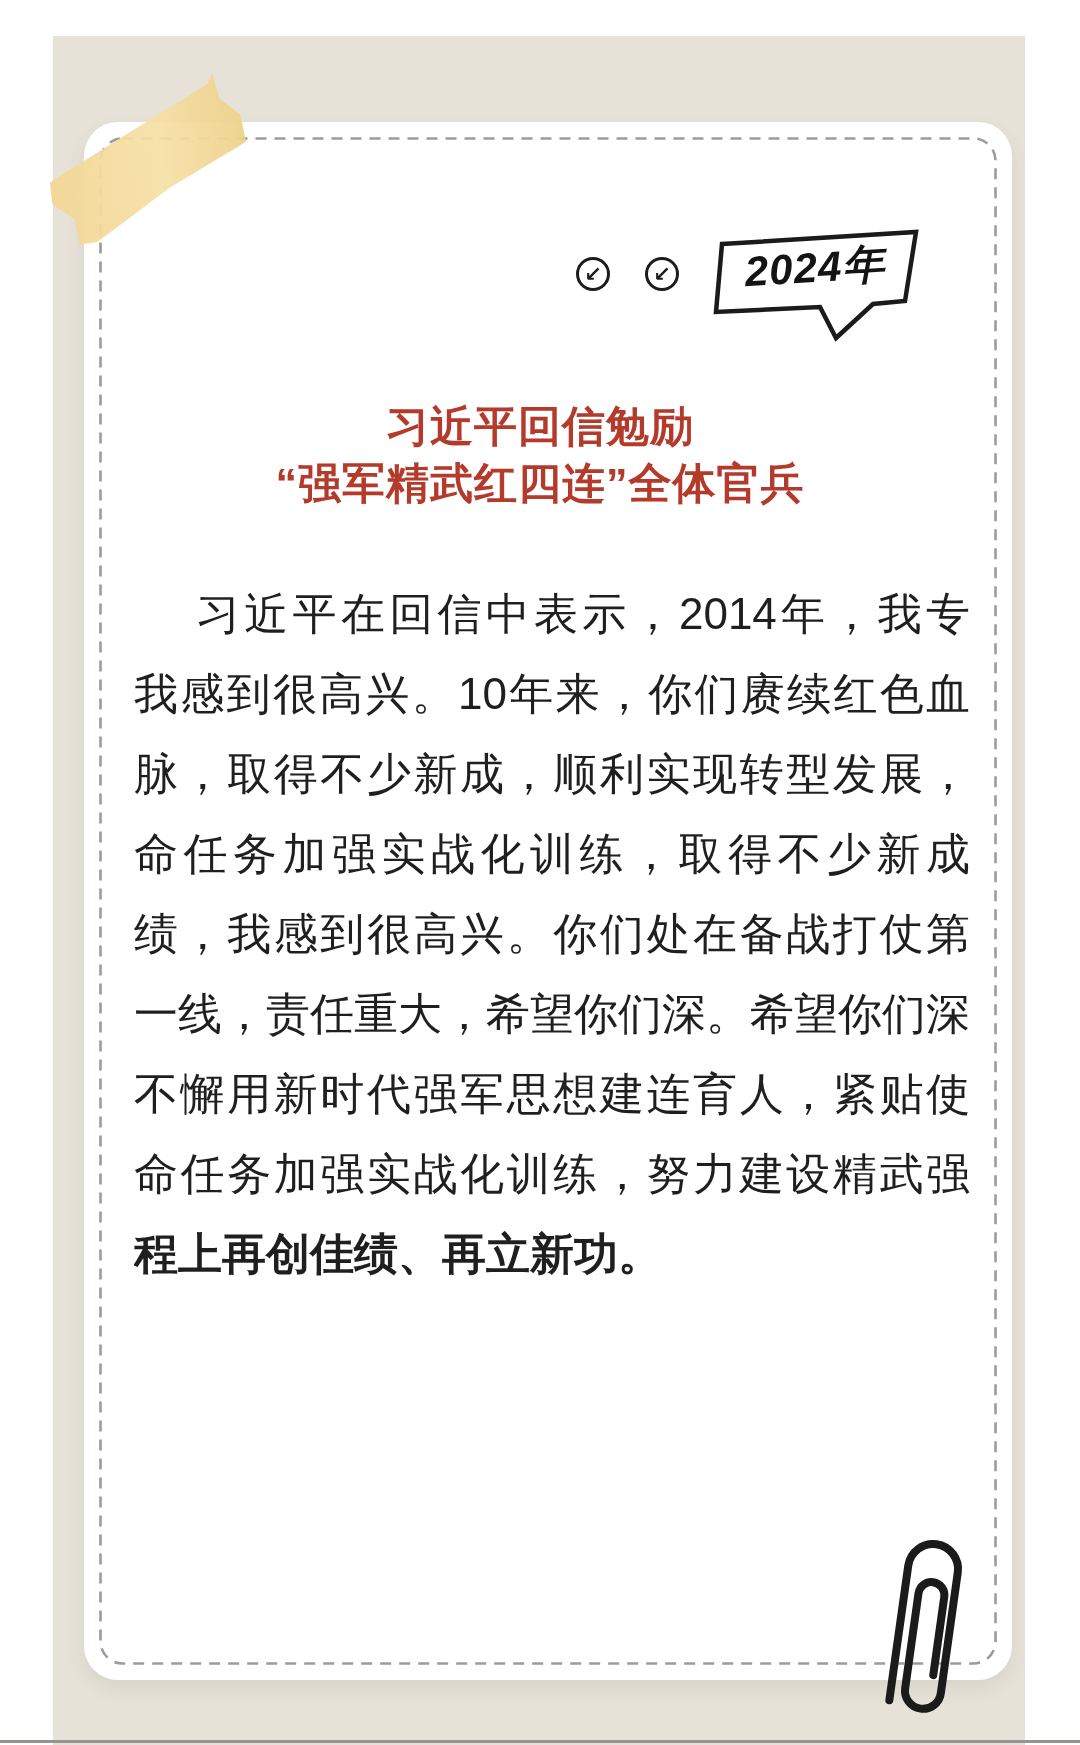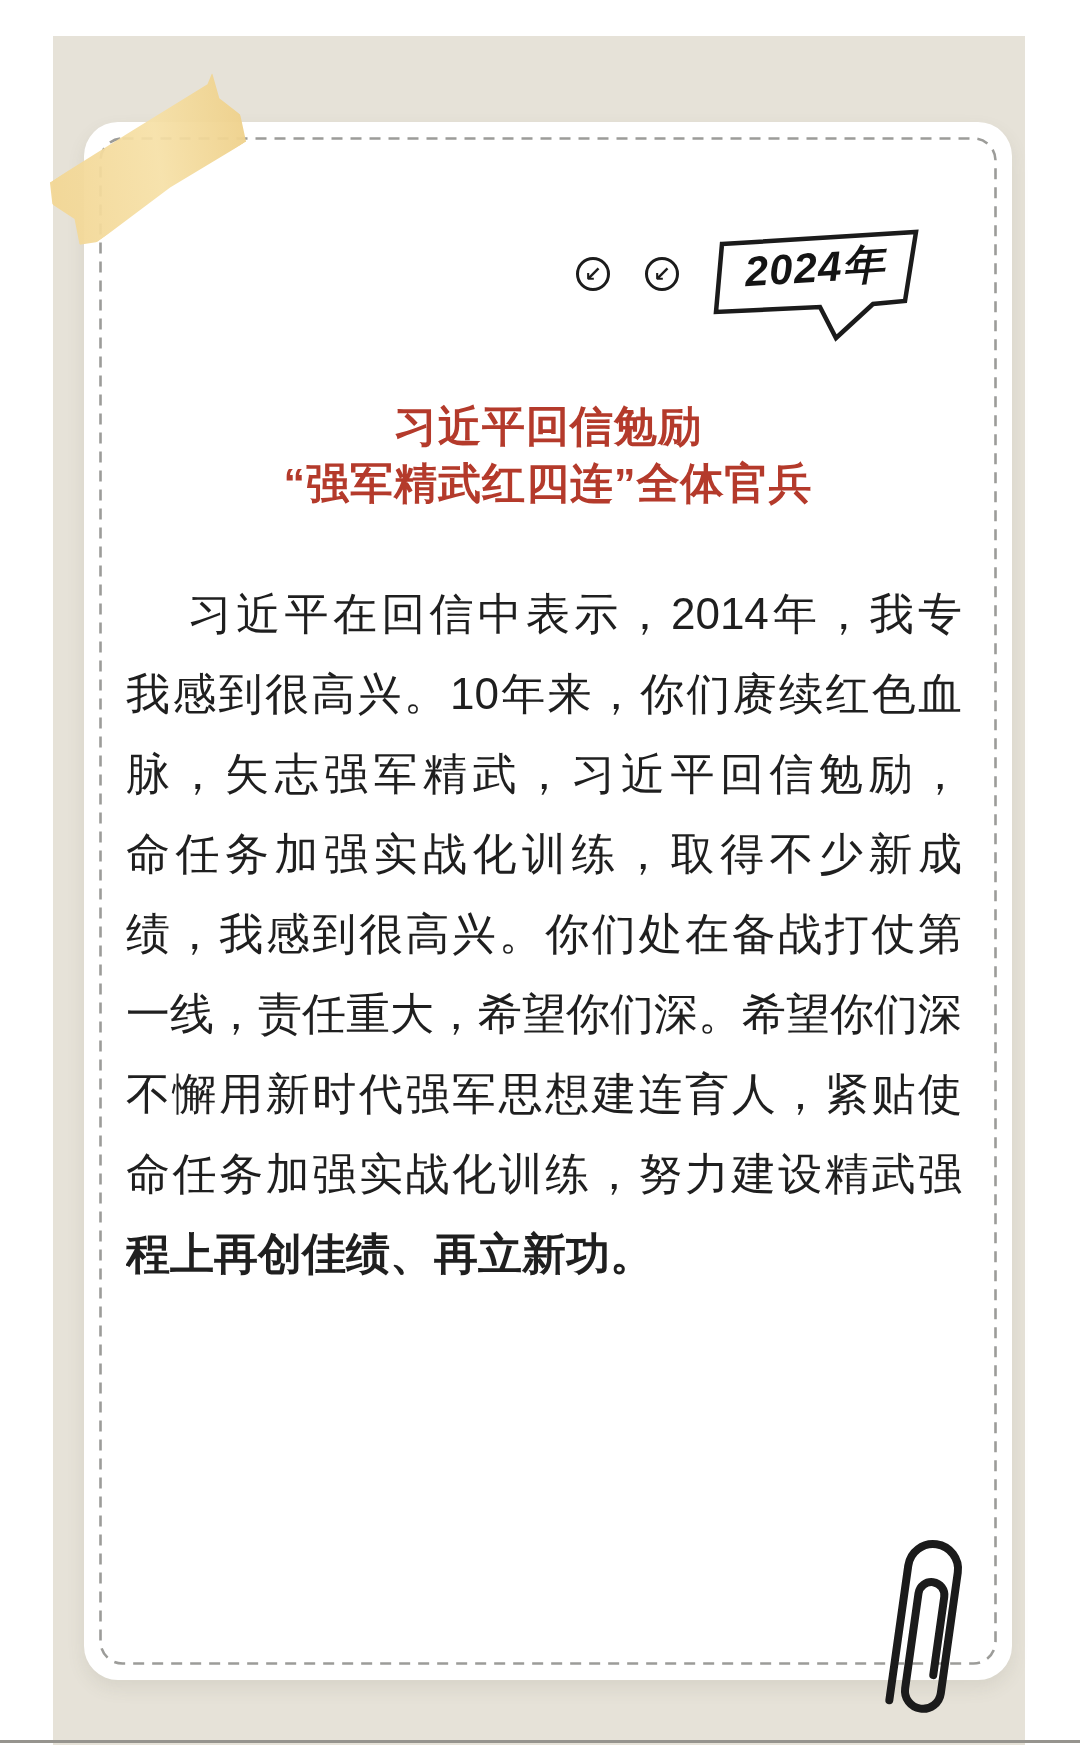--- a/index.html
+++ b/index.html
@@ -41,27 +41,27 @@
   
   .stamp-svg{position:absolute;left:695px;top:218px;width:240px;height:135px;}
   .stamp-label{
     position:absolute;left:715px;top:240px;width:200px;height:56px;
     display:flex;align-items:center;justify-content:center;
     font-size:42px;font-weight:700;font-style:italic;color:#141414;
     transform:rotate(-3.5deg);letter-spacing:1px;
   }
   
   .title{
-    position:absolute;left:84px;top:398px;width:928px;
+    position:absolute;left:76px;top:398px;width:928px;
     text-align:center;color:#b43a2b;font-weight:700;
     font-size:43px;line-height:57px;letter-spacing:1px;
   }
   
   .body-block{
-    position:absolute;left:126px;top:574px;width:836px;
+    position:absolute;left:134px;top:574px;width:836px;
     color:#1f1f1f;font-size:44px;line-height:80px;font-weight:500;
   }
   .body-line{
     text-align:justify;text-align-last:justify;
     height:80px;overflow:hidden;
   }
   .body-line.indent{text-indent:62px;}
   .body-line.last{text-align-last:left;font-weight:bold;}
   
   .clip-svg{position:absolute;left:866px;top:1518px;width:110px;height:230px;transform:rotate(8deg);}
@@ -94,21 +94,21 @@
   <div class="stamp-label">2024年</div>
 
   <div class="title">
     <div>习近平回信勉励</div>
     <div>“强军精武红四连”全体官兵</div>
   </div>
 
   <div class="body-block">
     <div class="body-line indent">习近平在回信中表示，2014年，我专</div>
     <div class="body-line">我感到很高兴。10年来，你们赓续红色血</div>
-    <div class="body-line">脉，矢志强军精武，习近平回信勉励，</div>
+    <div class="body-line">脉，取得不少新成，顺利实现转型发展，</div>
     <div class="body-line">命任务加强实战化训练，取得不少新成</div>
     <div class="body-line">绩，我感到很高兴。你们处在备战打仗第</div>
     <div class="body-line">一线，责任重大，希望你们深。希望你们深</div>
     <div class="body-line">不懈用新时代强军思想建连育人，紧贴使</div>
     <div class="body-line">命任务加强实战化训练，努力建设精武强</div>
     <div class="body-line last">程上再创佳绩、再立新功。</div>
   </div>
 
   <svg class="clip-svg" viewBox="0 0 110 230">
     <path d="M 33 186 L 33 50 A 25 25 0 0 1 83 50 L 83 172 A 18 18 0 0 1 47 172 L 47 76 A 13 13 0 0 1 73 76 L 73 155" fill="none" stroke="#1b1b1b" stroke-width="8" stroke-linecap="round"></path>

